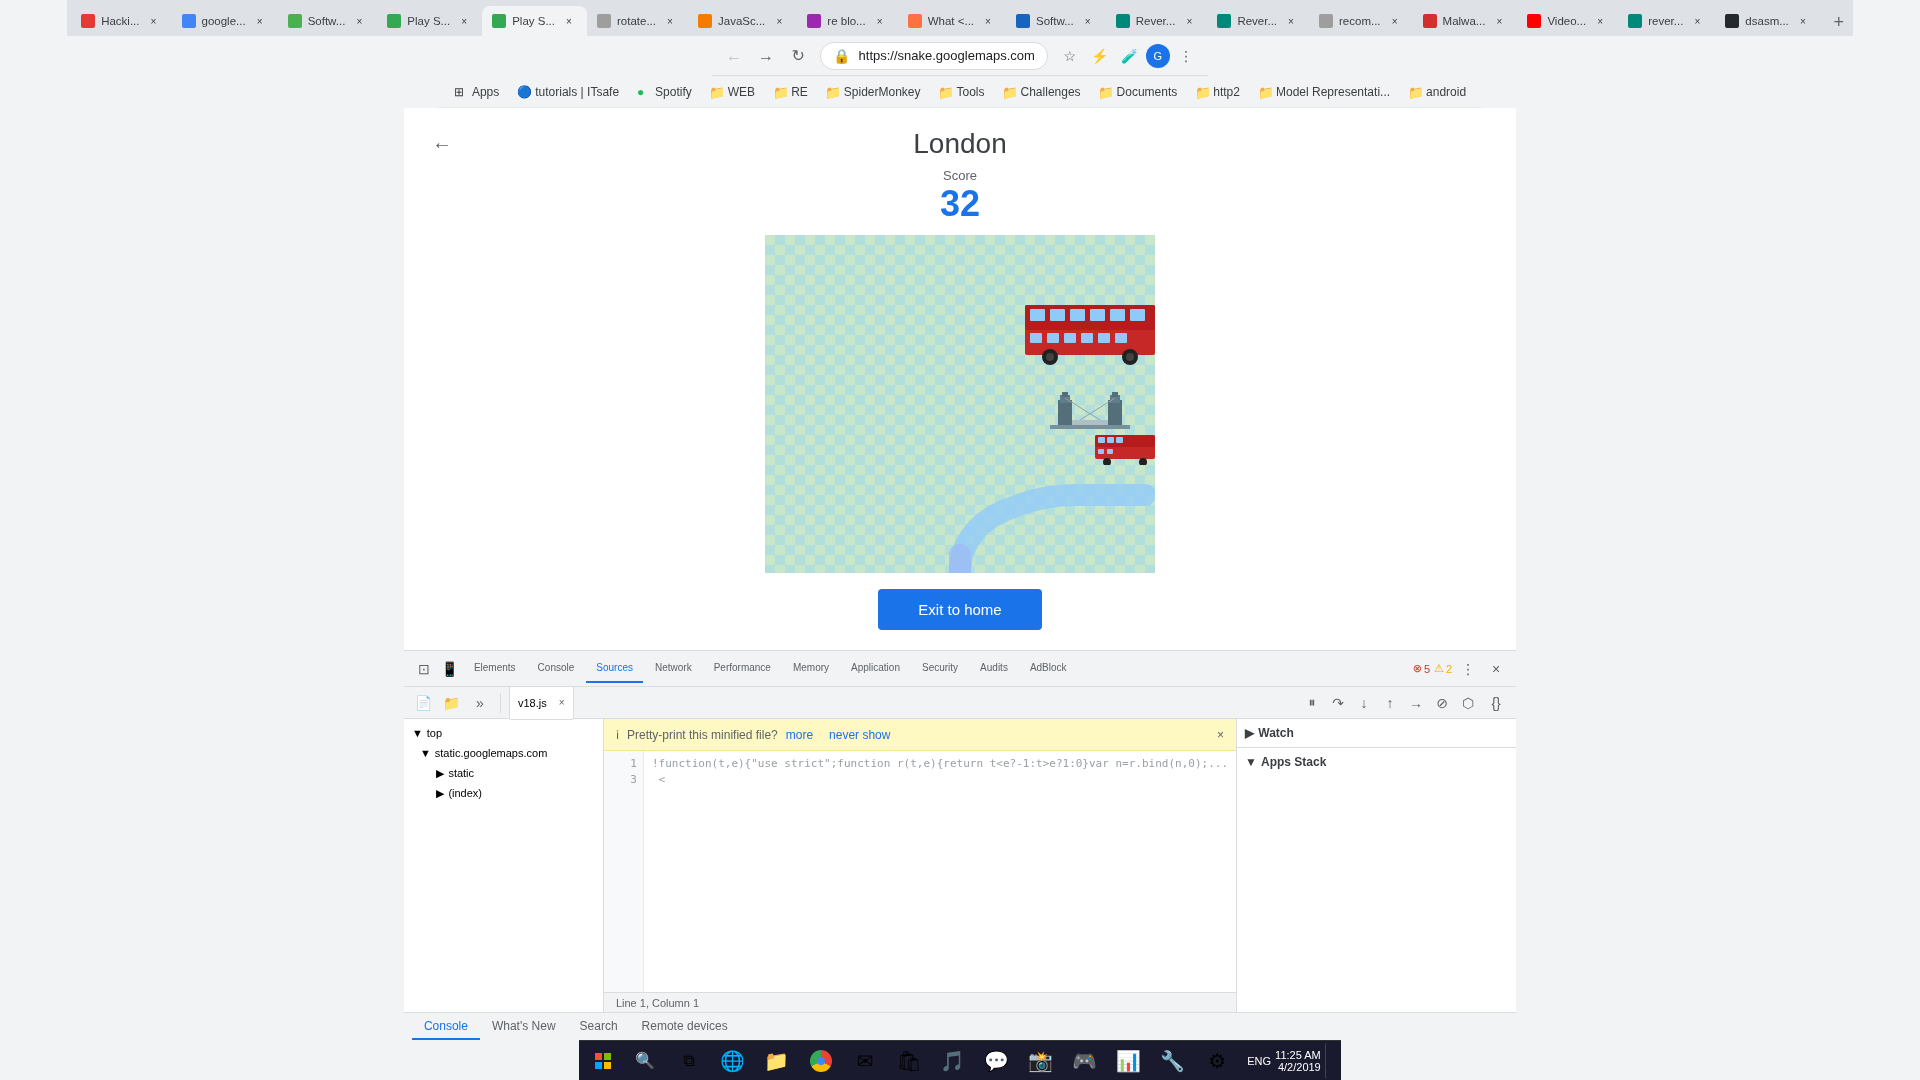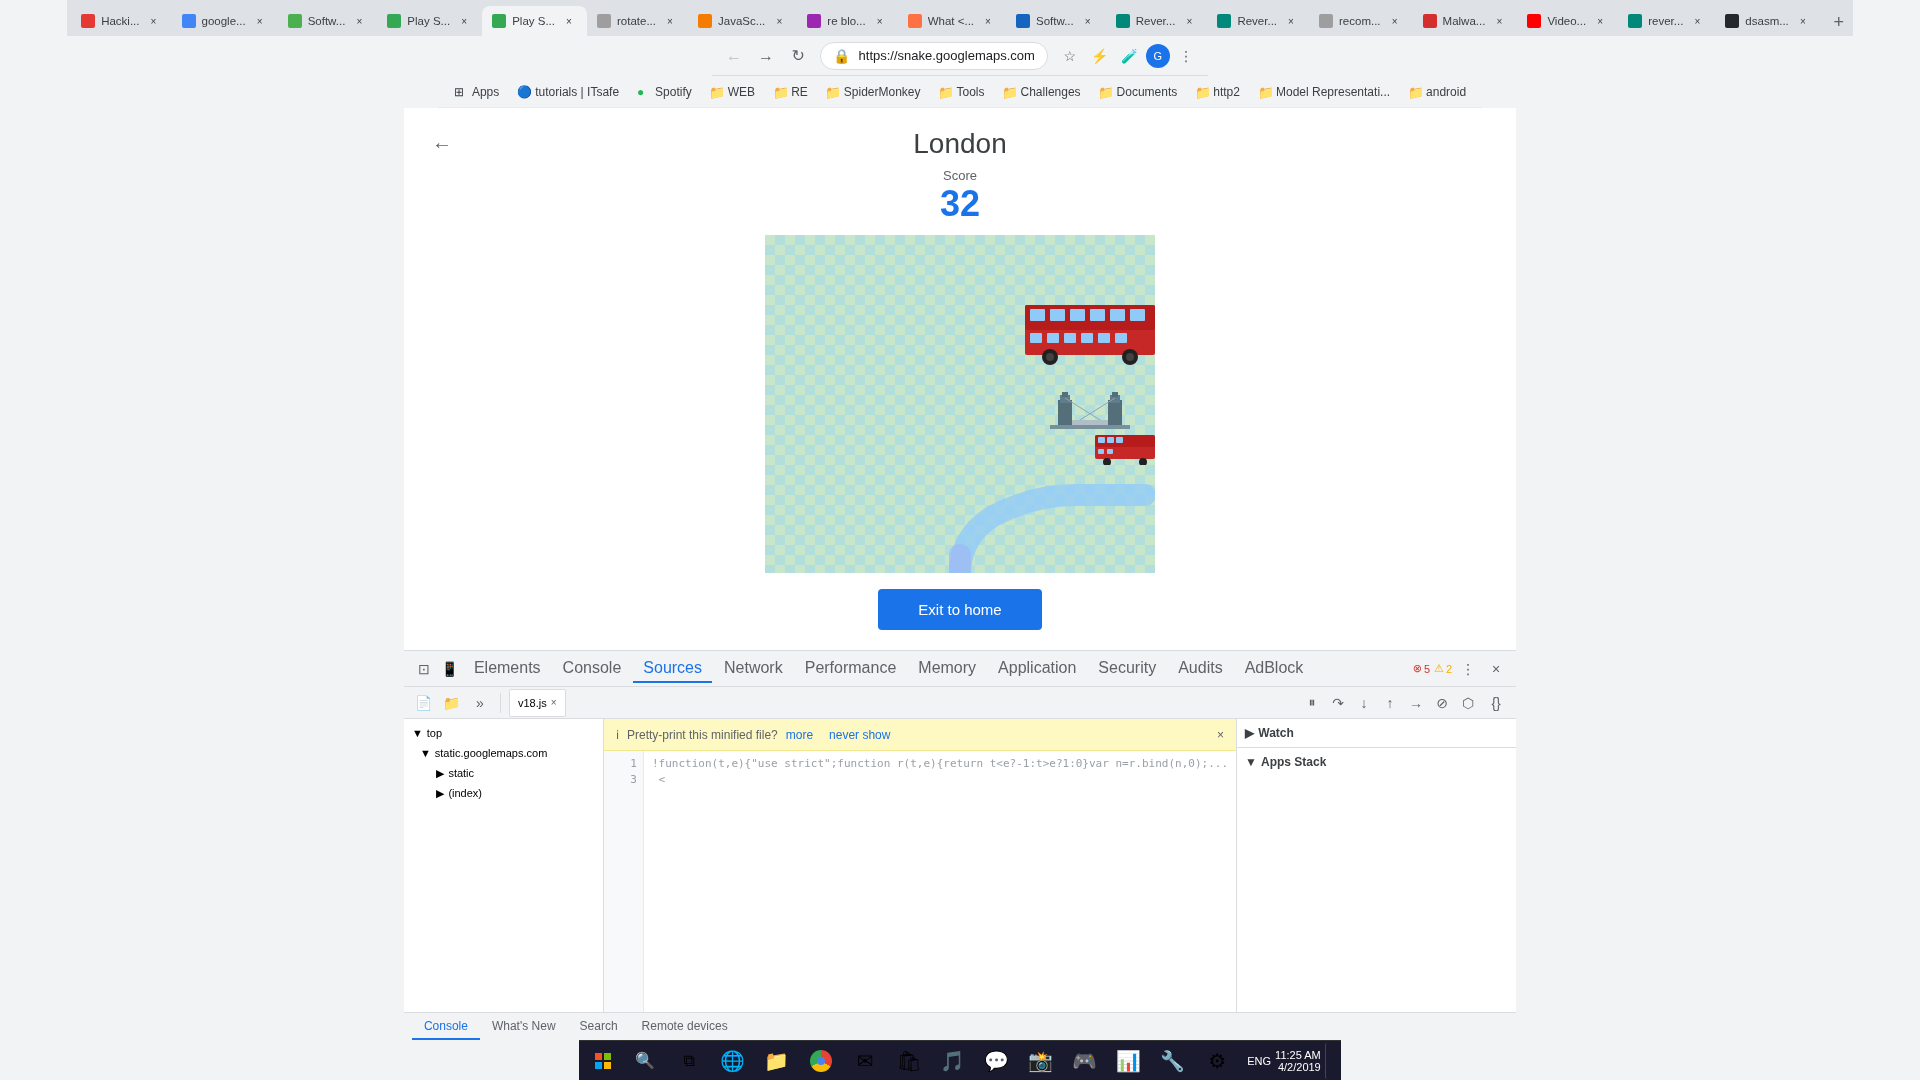--- a/index.html
+++ b/index.html
@@ -67,25 +67,25 @@
       border-radius: 4px;
       padding: 12px 40px;
       font-size: 15px;
       cursor: pointer;
       font-weight: 500;
     }
 
     
     .devtools { height: 390px; background: #fff; border-top: 1px solid #dadce0; display: flex; flex-direction: column; flex-shrink: 0; }
     .devtools-top-bar { height: 36px; background: #f1f3f4; border-bottom: 1px solid #dadce0; display: flex; align-items: center; padding: 0 8px; gap: 2px; }
-    .devtools-tab { height: 28px; padding: 0 10px; display: flex; align-items: center; font-size: 16px; color: #5f6368; cursor: pointer; border-bottom: 2px solid transparent; }
+    .devtools-tab { height: 28px; padding: 0 10px; display: flex; align-items: center; font-size: 10px; color: #5f6368; cursor: pointer; border-bottom: 2px solid transparent; }
     .devtools-tab.active { color: #1a73e8; border-bottom: 2px solid #1a73e8; }
     .devtools-body { flex: 1; display: flex; overflow: hidden; }
     .sources-left { width: 200px; border-right: 1px solid #dadce0; display: flex; flex-direction: column; }
-    .sources-file-tab { height: 28px; padding: 0 8px; display: flex; align-items: center; gap: 4px; font-size: 11px; background: white; border: 1px solid #dadce0; border-radius: 2px; cursor: pointer; }
+    .sources-file-tab { height: 34px; padding: 0 8px; display: flex; align-items: center; gap: 12px; font-size: 11px; background: white; border: 1px solid #dadce0; border-radius: 2px; cursor: pointer; }
     .sources-file-tab-close { font-size: 10px; color: #5f6368; }
     .sources-tree { flex: 1; overflow-y: auto; padding: 4px 0; }
     .tree-item { height: 20px; display: flex; align-items: center; padding: 0 8px; font-size: 11px; cursor: pointer; gap: 4px; }
     .tree-indent { padding-left: 16px; }
     .tree-indent2 { padding-left: 32px; }
 
     .sources-main { flex: 1; display: flex; flex-direction: column; }
     .prettyprint-bar { height: 32px; background: #fef9c3; border-bottom: 1px solid #f0e68c; display: flex; align-items: center; padding: 0 12px; gap: 8px; font-size: 12px; color: #5f6368; }
     .prettyprint-bar a { color: #1a73e8; cursor: pointer; text-decoration: none; }
     .prettyprint-dismiss { cursor: pointer; color: #5f6368; margin-left: auto; }
@@ -457,20 +457,23 @@
             <div class="line-numbers">
               <div class="line-num">1</div>
               <div class="line-num">3</div>
             </div>
             <div class="code-content">
               <div class="code-line"><span style="color:#9aa0a6;">!function(t,e){"use strict";function r(t,e){return t&lt;e?-1:t&gt;e?1:0}var n=r.bind(n,0);...</span></div>
               <div class="code-line"><span style="color:#9aa0a6;"> &lt;</span></div>
             </div>
           </div>
 
+          <div class="devtools-status-bar">
+            <span>Line 1, Column 1</span>
+          </div>
         </div>
 
         <div class="sources-right">
           <div class="watch-section">
             <div class="watch-header">
               <span>▶</span>
               <span>Watch</span>
             </div>
           </div>
           <div style="flex:1;display:flex;flex-direction:column;">

